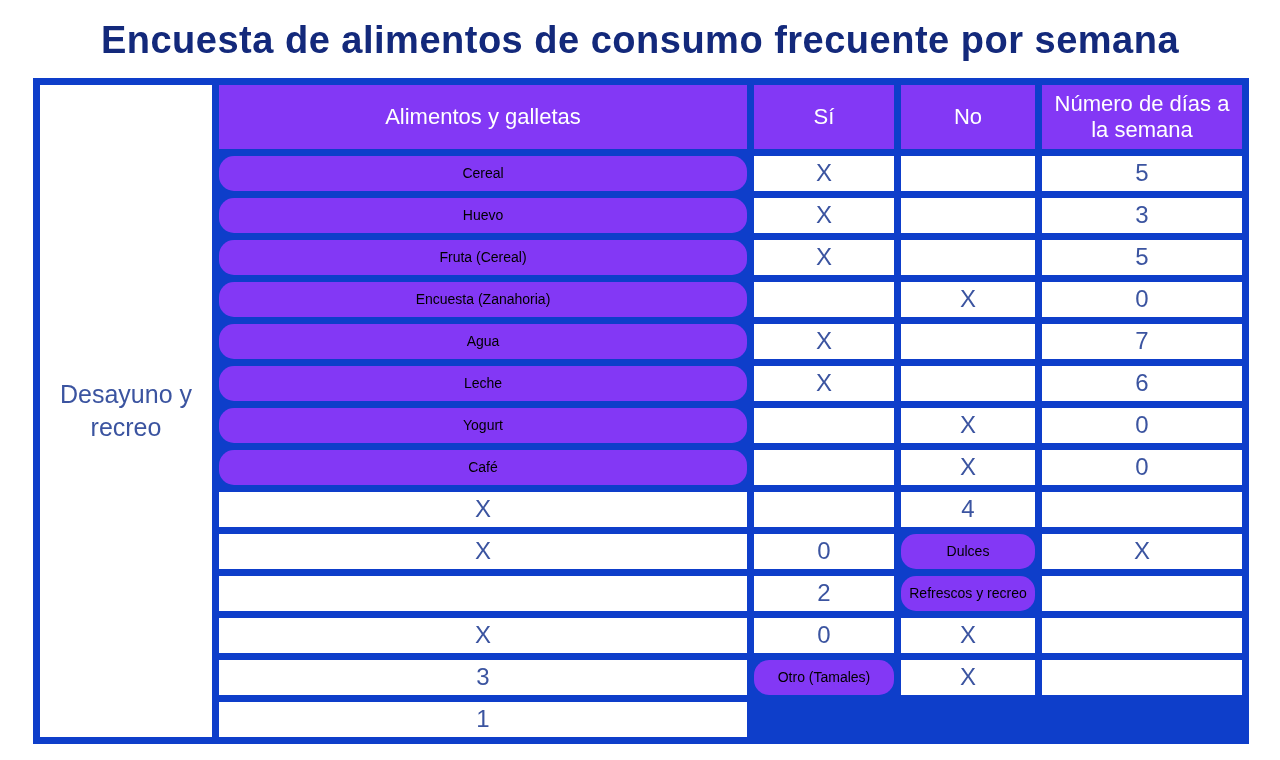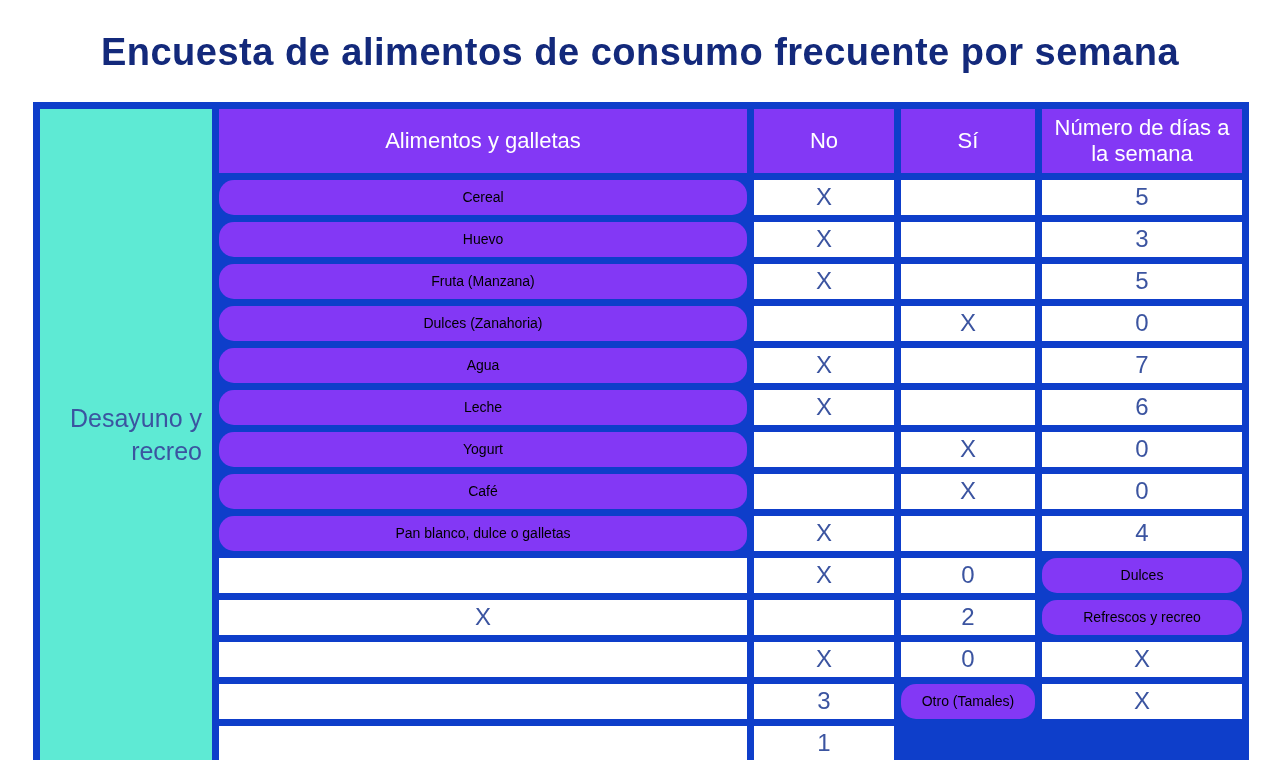--- a/index.html
+++ b/index.html
@@ -5,21 +5,21 @@
   html, body {
     margin: 0;
     padding: 0;
     width: 1280px;
     height: 760px;
     background: #ffffff;
     font-family: "Liberation Sans", "DejaVu Sans", sans-serif;
     overflow: hidden;
   }
   .page-title {
-    margin: 12px;
+    margin: 0;
     padding: 17px 0 13px 0;
     text-align: center;
     font-size: 38px;
     font-weight: bold;
     letter-spacing: 0.5px;
     color: #13297b;
     line-height: 1.25;
   }
   .survey-table {
     margin-left: 33px;
@@ -35,26 +35,25 @@
   .cell {
     display: flex;
     align-items: center;
     justify-content: center;
     text-align: center;
     overflow: hidden;
   }
   .group-label {
     grid-column: 1;
     grid-row: 1 / span 15;
-    background: #5eead4;
+    background: #ffffff;
     color: #3b54a0;
     font-size: 25px;
     line-height: 1.3;
     padding: 0 10px;
-    text-align: right;
   }
   .head {
     background: #8338f5;
     color: #ffffff;
     font-size: 22px;
     line-height: 1.15;
     padding: 0 8px;
   }
   .food-cell {
     background: #8338f5;
@@ -71,57 +70,56 @@
   }
 </style>
 </head>
 <body>
 
 <h1 class="page-title">Encuesta de alimentos de consumo frecuente por semana</h1>
 
 <div class="survey-table">
   <div class="cell group-label">Desayuno y recreo</div>
   <div class="cell head">Alimentos y galletas</div>
+  <div class="cell head">Sí</div>
   <div class="cell head">No</div>
-  <div class="cell head">Sí</div>
   <div class="cell head">Número de días a la semana</div>
 
 <div class="cell food-cell">Cereal</div>
     <div class="cell val-cell">X</div>
     <div class="cell val-cell"></div>
     <div class="cell val-cell">5</div>
     <div class="cell food-cell">Huevo</div>
     <div class="cell val-cell">X</div>
     <div class="cell val-cell"></div>
     <div class="cell val-cell">3</div>
-    <div class="cell food-cell">Fruta (Manzana)</div>
+    <div class="cell food-cell">Fruta (Cereal)</div>
     <div class="cell val-cell">X</div>
     <div class="cell val-cell"></div>
     <div class="cell val-cell">5</div>
-    <div class="cell food-cell">Dulces (Zanahoria)</div>
+    <div class="cell food-cell">Encuesta (Zanahoria)</div>
     <div class="cell val-cell"></div>
     <div class="cell val-cell">X</div>
     <div class="cell val-cell">0</div>
     <div class="cell food-cell">Agua</div>
     <div class="cell val-cell">X</div>
     <div class="cell val-cell"></div>
     <div class="cell val-cell">7</div>
     <div class="cell food-cell">Leche</div>
     <div class="cell val-cell">X</div>
     <div class="cell val-cell"></div>
     <div class="cell val-cell">6</div>
     <div class="cell food-cell">Yogurt</div>
     <div class="cell val-cell"></div>
     <div class="cell val-cell">X</div>
     <div class="cell val-cell">0</div>
     <div class="cell food-cell">Café</div>
     <div class="cell val-cell"></div>
     <div class="cell val-cell">X</div>
     <div class="cell val-cell">0</div>
-    <div class="cell food-cell">Pan blanco, dulce o galletas</div>
     <div class="cell val-cell">X</div>
     <div class="cell val-cell"></div>
     <div class="cell val-cell">4</div>
     <div class="cell val-cell"></div>
     <div class="cell val-cell">X</div>
     <div class="cell val-cell">0</div>
     <div class="cell food-cell">Dulces</div>
     <div class="cell val-cell">X</div>
     <div class="cell val-cell"></div>
     <div class="cell val-cell">2</div>

